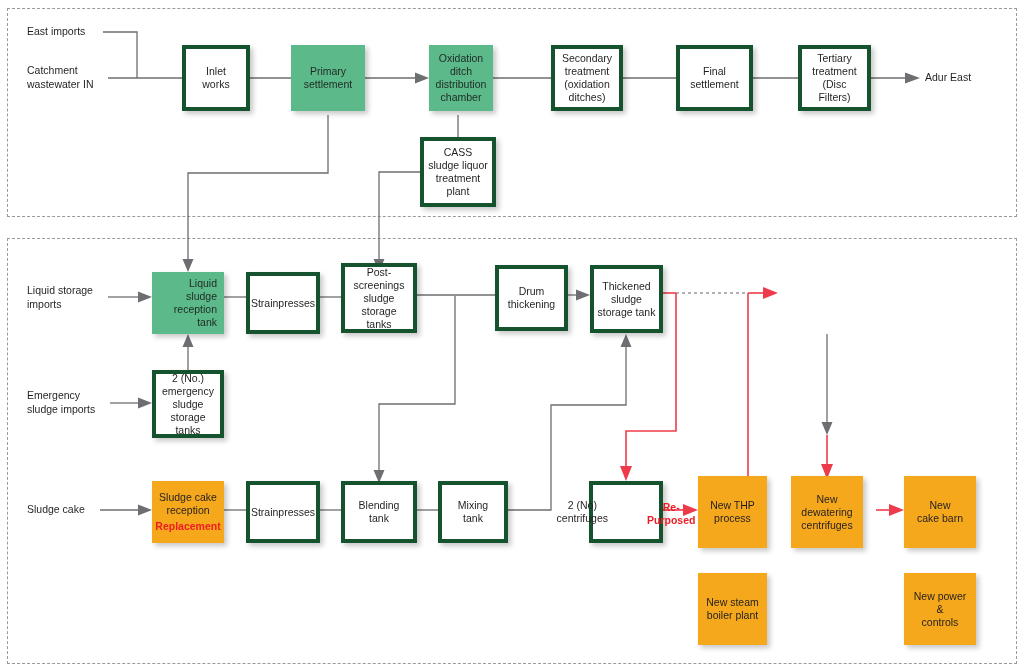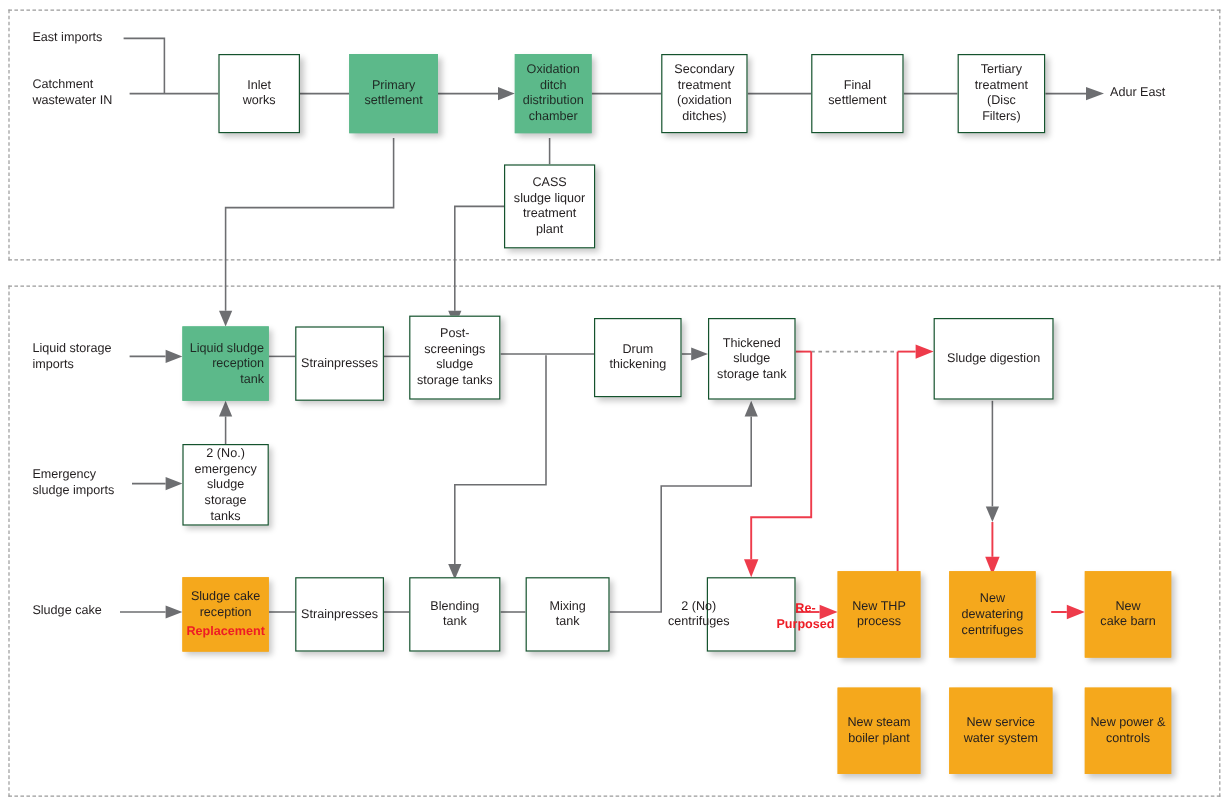--- a/index.html
+++ b/index.html
@@ -30,21 +30,21 @@
     position:absolute;
     box-sizing:border-box;
     display:flex;
     align-items:center;
     justify-content:center;
     text-align:center;
     font-size:10.5px;
     line-height:13px;
     color:#231f20;
     background:#ffffff;
-    border:1px solid #14532d;
+    border:4px solid #14532d;
     box-shadow:3px 3px 5px rgba(0,0,0,0.22);
     padding:2px 3px;
     z-index:5;
   }
   .node .lbl{ display:block; white-space:pre-line; }
   .node.green{ background:#5cb98a; border-color:#5cb98a; color:#1f2a24; }
   .node.orange{ background:#f5a81c; border-color:#f5a81c; color:#231f20; }
   .node .sub{
     display:block;
     color:#ee1c25;
@@ -245,23 +245,20 @@
     <span class="lbl">Drum
 thickening</span>
   </div>
 
   <div class="node" style="left:590px; top:265px; width:73px; height:68px;">
     <span class="lbl">Thickened
 sludge
 storage tank</span>
   </div>
 
-  <div class="node" style="left:778px; top:265px; width:100px; height:68px;">
-    <span class="lbl">Sludge digestion</span>
-  </div>
 
   <div class="node" style="left:152px; top:370px; width:72px; height:68px;">
     <span class="lbl">2 (No.)
 emergency
 sludge storage
 tanks</span>
   </div>
 
   <div class="node orange" style="left:152px; top:481px; width:72px; height:62px; flex-direction:column;">
     <span class="lbl">Sludge cake
@@ -303,23 +300,19 @@
   <div class="node orange" style="left:904px; top:476px; width:72px; height:72px;">
     <span class="lbl">New
 cake barn</span>
   </div>
 
   <div class="node orange" style="left:698px; top:573px; width:69px; height:72px;">
     <span class="lbl">New steam
 boiler plant</span>
   </div>
 
-  <div class="node orange" style="left:791px; top:573px; width:86px; height:72px;">
-    <span class="lbl">New service
-water system</span>
-  </div>
 
   <div class="node orange" style="left:904px; top:573px; width:72px; height:72px;">
     <span class="lbl">New power &amp;
 controls</span>
   </div>
 
 </div>
 
 </body></html>

